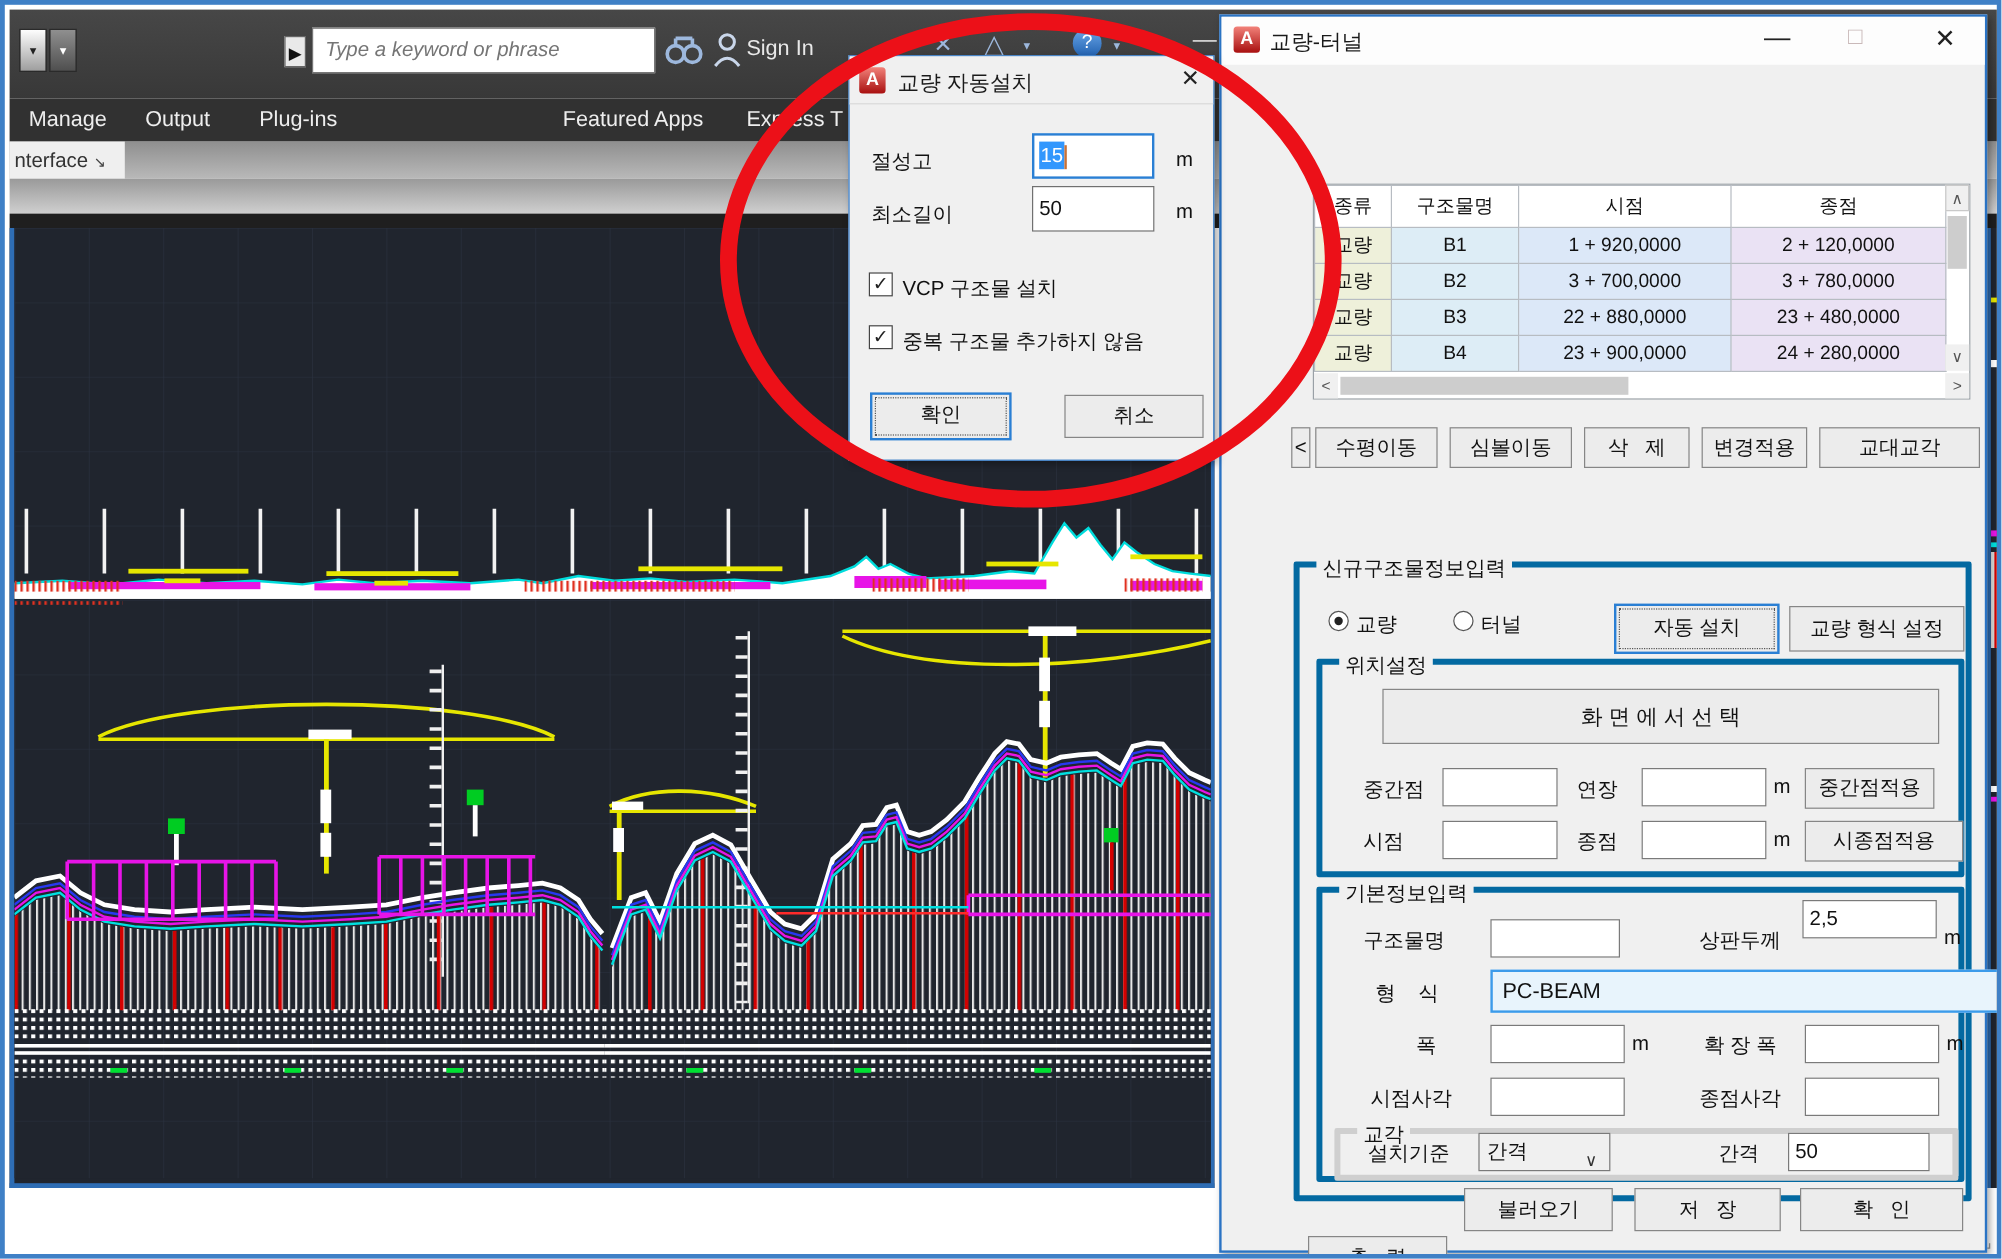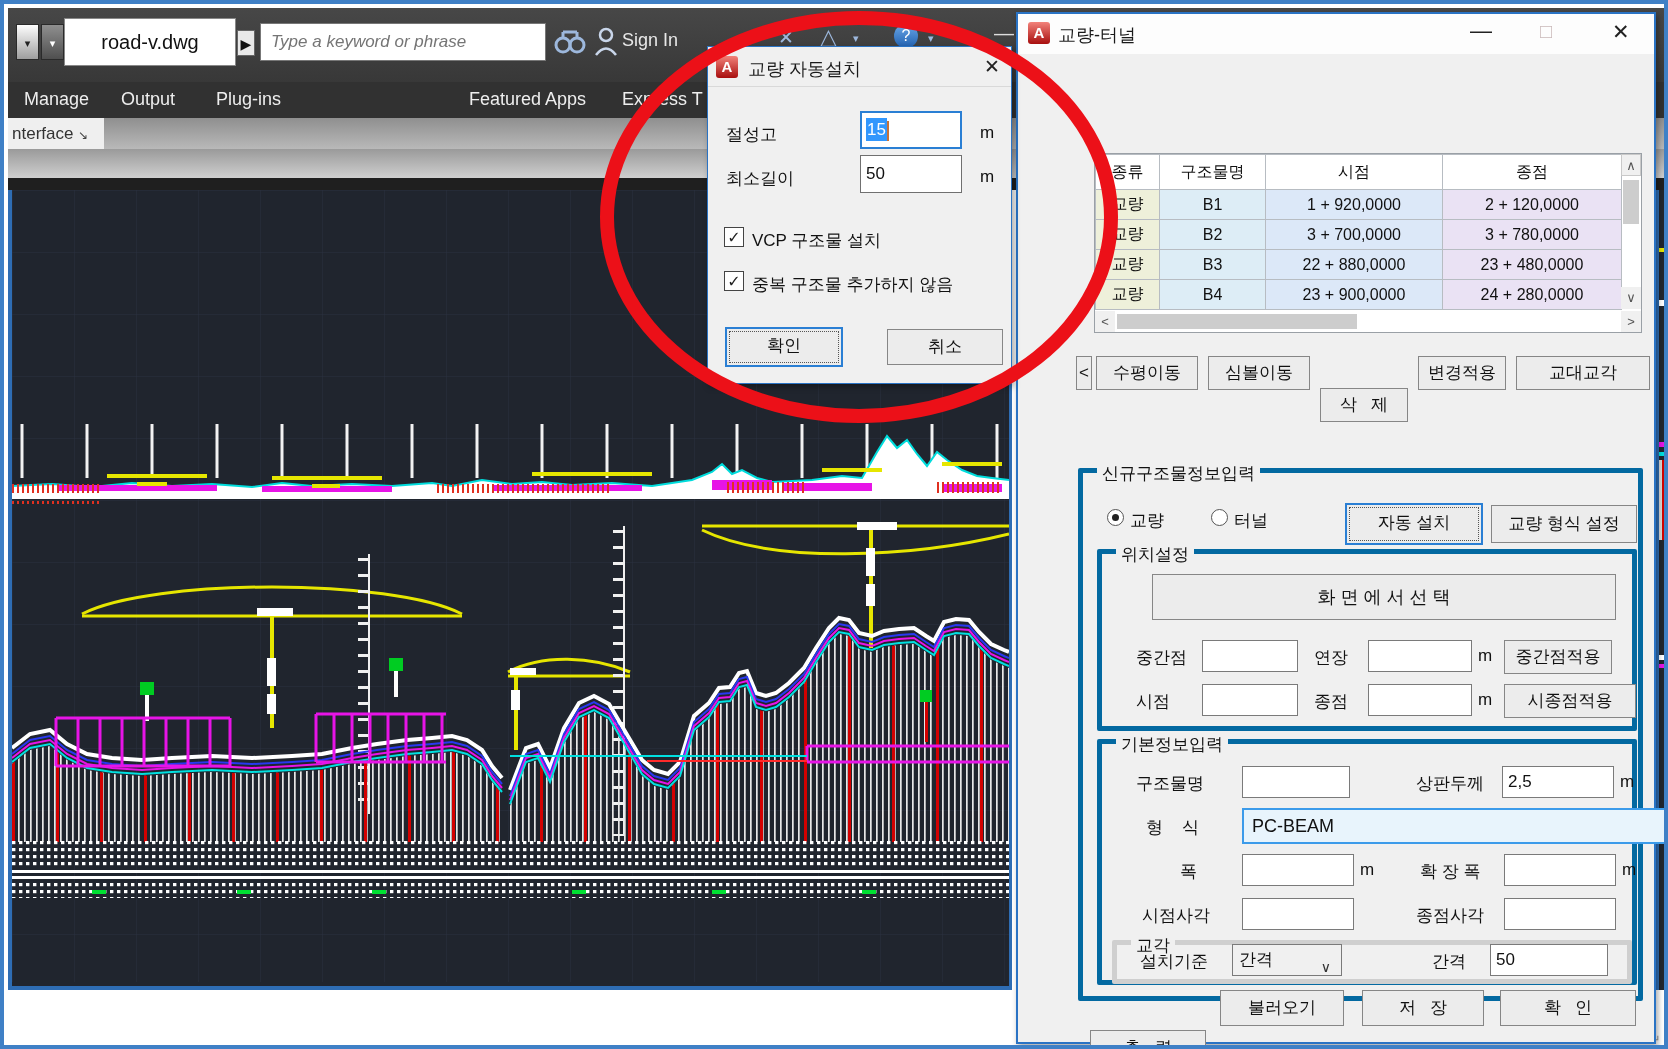--- a/index.html
+++ b/index.html
@@ -53,21 +53,20 @@
   .panelz{z-index:20;}
 </style>
 </head>
 <body>
 
 <div id="app">
 
   <div class="abs titlebar">
     <div class="abs qbtn" style="left:8px;top:16px;"><span>▾</span></div>
     <div class="abs qbtn" style="left:33px;top:16px;background:linear-gradient(#8f8f8f,#4f4f4f);color:#fff;"><span>▾</span></div>
-    <div class="abs filenamebox" style="left:56px;top:10px;width:172px;height:48px;">road-v.dwg</div>
     <div class="abs" style="left:229px;top:22px;color:#111;font-size:14px;background:#e9e9e9;width:18px;height:26px;text-align:center;line-height:26px;border:1px solid #666;"><span>▶</span></div>
     <input class="abs searchbox" style="left: 252px; top: 15px; width: 286px; height: 38px;" placeholder="Type a keyword or phrase">
     <svg class="abs" style="left:546px;top:20px;" width="32" height="28">
       <circle cx="9" cy="17" r="7" fill="none" stroke="#9db8dd" stroke-width="3"></circle>
       <circle cx="23" cy="17" r="7" fill="none" stroke="#9db8dd" stroke-width="3"></circle>
       <path d="M9 10 L9 4 M23 10 L23 4 M9 4 L23 4" stroke="#9db8dd" stroke-width="3" fill="none"></path>
     </svg>
     <svg class="abs" style="left:586px;top:18px;" width="24" height="30">
       <circle cx="12" cy="9" r="6" fill="none" stroke="#c9d6ea" stroke-width="2.5"></circle>
       <path d="M2 29 Q12 16 22 29" fill="none" stroke="#c9d6ea" stroke-width="2.5"></path>
@@ -305,21 +304,21 @@
       <div class="abs scroll" style="left:526px;top:133px;width:20px;height:22px;line-height:22px;border:none;"><span>∨</span></div>
 
       <div class="abs scroll" style="left:0;top:157px;width:20px;height:21px;line-height:21px;border:none;"><span>&lt;</span></div>
       <div class="abs thumb" style="left:22px;top:160px;width:240px;height:15px;"></div>
       <div class="abs scroll" style="left:526px;top:157px;width:20px;height:21px;line-height:21px;border:none;"><span>&gt;</span></div>
     </div>
 
     <div class="abs btn" style="left:58px;top:342px;width:16px;height:34px;line-height:32px;overflow:hidden;"><span>&lt;</span></div>
     <div class="abs btn" style="left:78px;top:342px;width:102px;height:34px;line-height:32px;">수평이동</div>
     <div class="abs btn" style="left:190px;top:342px;width:102px;height:34px;line-height:32px;">심볼이동</div>
-    <div class="abs btn" style="left:302px;top:342px;width:88px;height:34px;line-height:32px;white-space:pre;margin-top:32px;">삭   제</div>
+    <div class="abs btn" style="left:302px;top:342px;width:88px;height:34px;line-height:32px;white-space:pre;">삭   제</div>
     <div class="abs btn" style="left:400px;top:342px;width:88px;height:34px;line-height:32px;">변경적용</div>
     <div class="abs btn" style="left:498px;top:342px;width:134px;height:34px;line-height:32px;">교대교각</div>
 
     <div class="abs grp" style="left:60px;top:454px;width:565px;height:533px;">
       <div class="grplbl">신규구조물정보입력</div>
 
       <div class="abs radio" style="left:24px;top:36px;">
           <div class="dot"></div>
         </div>
       <div class="abs lbl" style="left:47px;top:36px;">교량</div>
@@ -343,21 +342,21 @@
         <input class="abs inp" style="left: 266px; top: 130px; width: 104px; height: 32px;">
         <div class="abs lbl" style="left:376px;top:136px;">m</div>
         <div class="abs btn" style="left:402px;top:130px;width:132px;height:34px;line-height:32px;">시종점적용</div>
       </div>
 
       <div class="abs grp" style="left:14px;top:266px;width:540px;height:246px;">
         <div class="grplbl">기본정보입력</div>
         <div class="abs lbl" style="left:34px;top:28px;">구조물명</div>
         <input class="abs inp" style="left: 140px; top: 22px; width: 108px; height: 32px;">
         <div class="abs lbl" style="left:314px;top:28px;">상판두께</div>
-        <input class="abs inp" style="left: 400px; top: 22px; width: 112px; height: 32px;" value="2,5">
+        <input class="abs inp" style="left: 400px; top: 6px; width: 112px; height: 32px;" value="2,5">
         <div class="abs lbl" style="left:518px;top:28px;">m</div>
 
         <div class="abs lbl" style="left:44px;top:72px;white-space:pre;">형    식</div>
         <div class="abs" style="left:140px;top:64px;width:470px;height:36px;background:#e8f4fc;border:2px solid #3c9bea;font-size:18px;color:#111;line-height:32px;padding-left:8px;">
           <span>PC-BEAM</span>
           
         </div>
 
         <div class="abs lbl" style="left:78px;top:116px;">폭</div>
         <input class="abs inp" style="left: 140px; top: 110px; width: 112px; height: 32px;">

